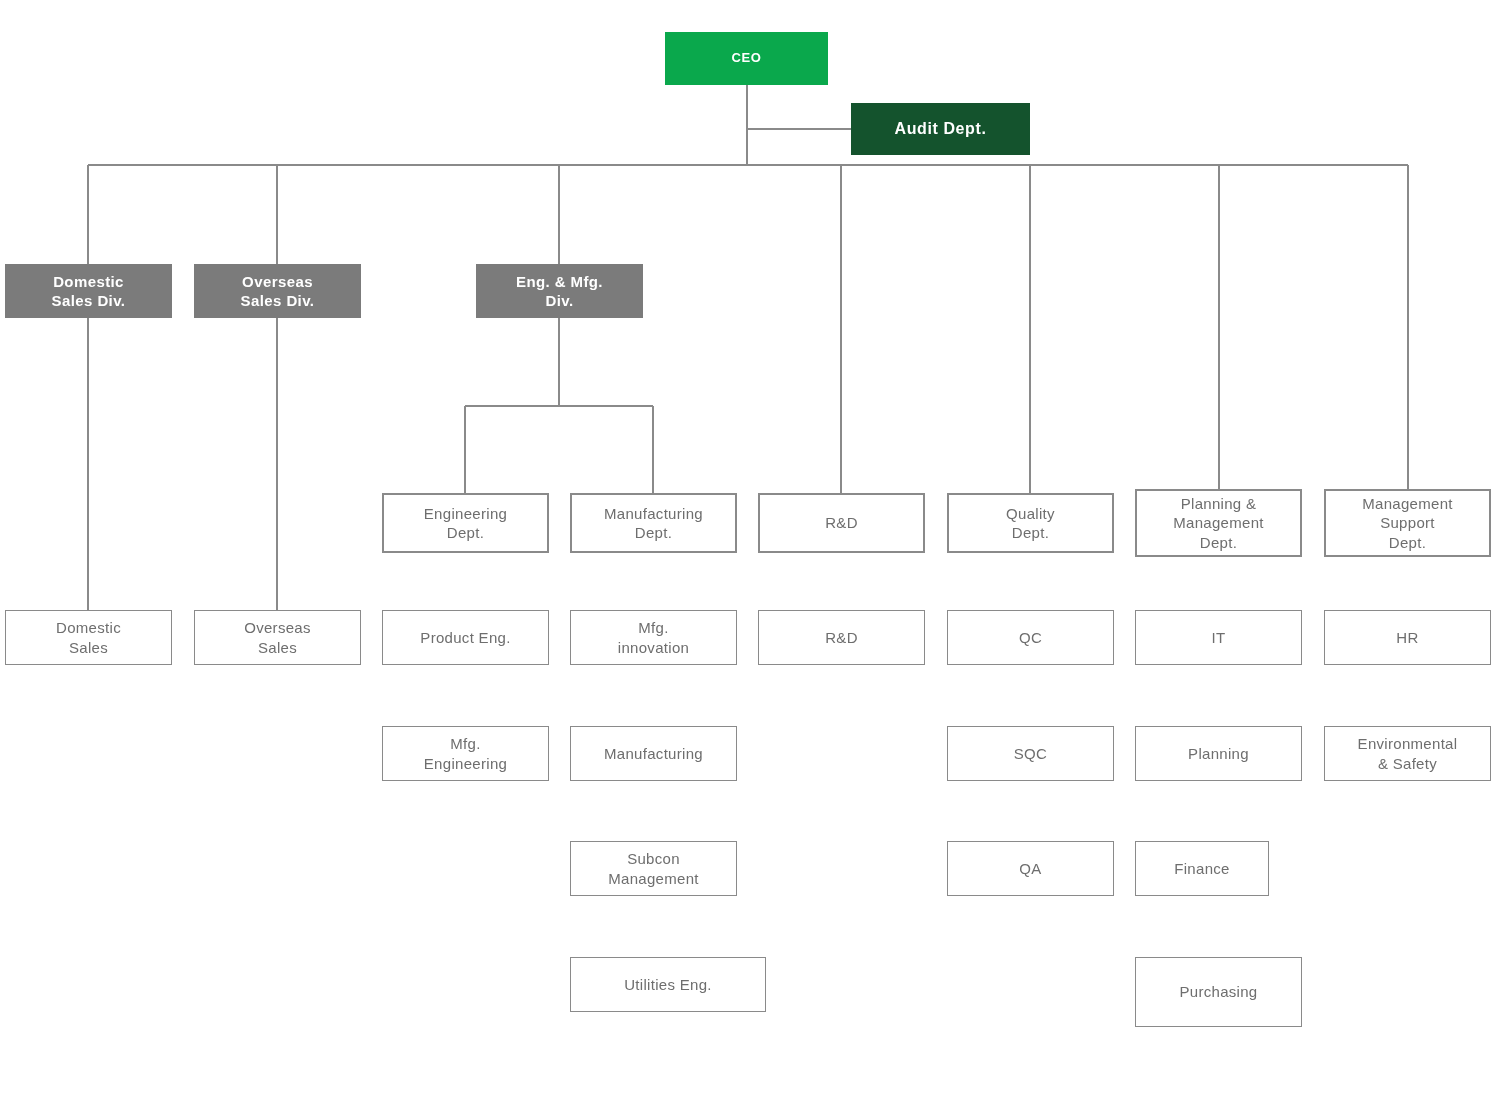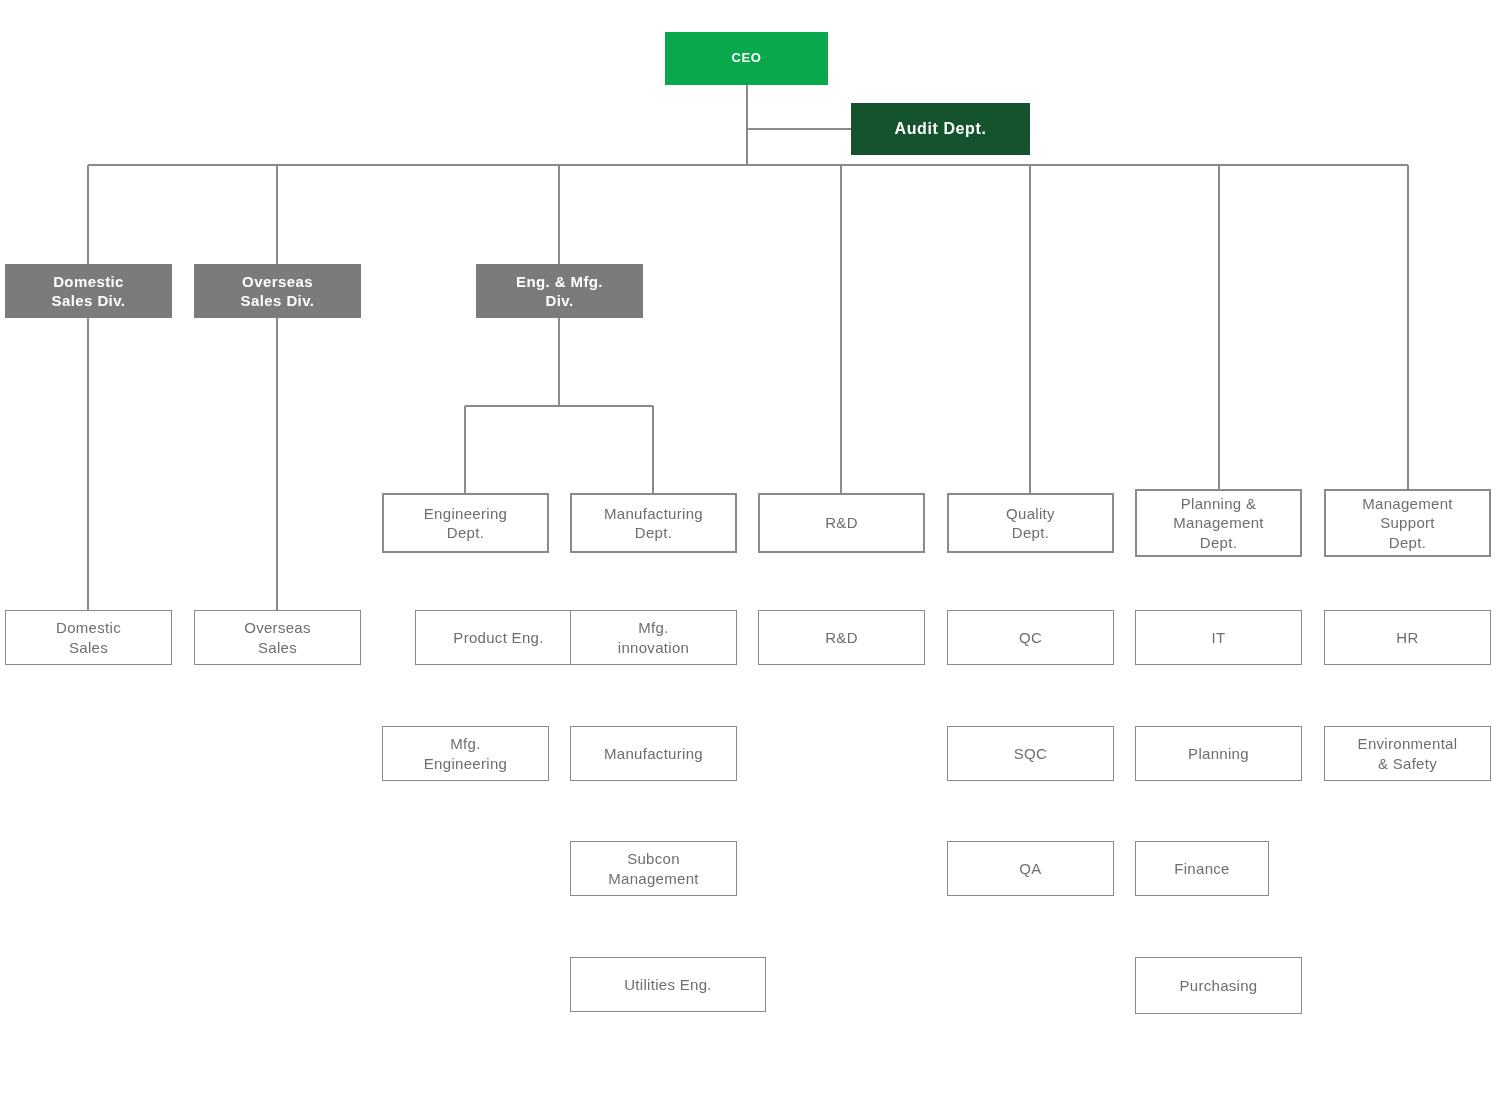--- a/index.html
+++ b/index.html
@@ -118,35 +118,35 @@
       <div class="node node-dept" style="left: 1135px; top: 489px; width: 167px; height: 68px;"><span>Planning &amp;
 Management
 Dept.</span></div>
       <div class="node node-dept" style="left: 1324px; top: 489px; width: 167px; height: 68px;"><span>Management
 Support
 Dept.</span></div>
       <div class="node node-team" style="left: 5px; top: 610px; width: 167px; height: 55px;"><span>Domestic
 Sales</span></div>
       <div class="node node-team" style="left: 194px; top: 610px; width: 167px; height: 55px;"><span>Overseas
 Sales</span></div>
-      <div class="node node-team" style="left: 382px; top: 610px; width: 167px; height: 55px; margin-left: 33px;"><span>Product Eng.</span></div>
+      <div class="node node-team" style="left: 382px; top: 610px; width: 167px; height: 55px;"><span>Product Eng.</span></div>
       <div class="node node-team" style="left: 570px; top: 610px; width: 167px; height: 55px;"><span>Mfg.
 innovation</span></div>
       <div class="node node-team" style="left: 758px; top: 610px; width: 167px; height: 55px;"><span>R&amp;D</span></div>
       <div class="node node-team" style="left: 947px; top: 610px; width: 167px; height: 55px;"><span>QC</span></div>
       <div class="node node-team" style="left: 1135px; top: 610px; width: 167px; height: 55px;"><span>IT</span></div>
       <div class="node node-team" style="left: 1324px; top: 610px; width: 167px; height: 55px;"><span>HR</span></div>
       <div class="node node-team" style="left: 382px; top: 726px; width: 167px; height: 55px;"><span>Mfg.
 Engineering</span></div>
       <div class="node node-team" style="left: 570px; top: 726px; width: 167px; height: 55px;"><span>Manufacturing</span></div>
       <div class="node node-team" style="left: 947px; top: 726px; width: 167px; height: 55px;"><span>SQC</span></div>
       <div class="node node-team" style="left: 1135px; top: 726px; width: 167px; height: 55px;"><span>Planning</span></div>
       <div class="node node-team" style="left: 1324px; top: 726px; width: 167px; height: 55px;"><span>Environmental
 &amp; Safety</span></div>
       <div class="node node-team" style="left: 570px; top: 841px; width: 167px; height: 55px;"><span>Subcon
 Management</span></div>
       <div class="node node-team" style="left: 947px; top: 841px; width: 167px; height: 55px;"><span>QA</span></div>
       <div class="node node-team" style="left: 1135px; top: 841px; width: 134px; height: 55px;"><span>Finance</span></div>
       <div class="node node-team" style="left: 570px; top: 957px; width: 196px; height: 55px;"><span>Utilities Eng.</span></div>
-      <div class="node node-team" style="left: 1135px; top: 957px; width: 167px; height: 57px;"><span>Purchasing</span></div>
+      <div class="node node-team" style="left: 1135px; top: 957px; width: 167px; height: 70px;"><span>Purchasing</span></div>
     </div>
 
 </div>
 
 </body></html>

